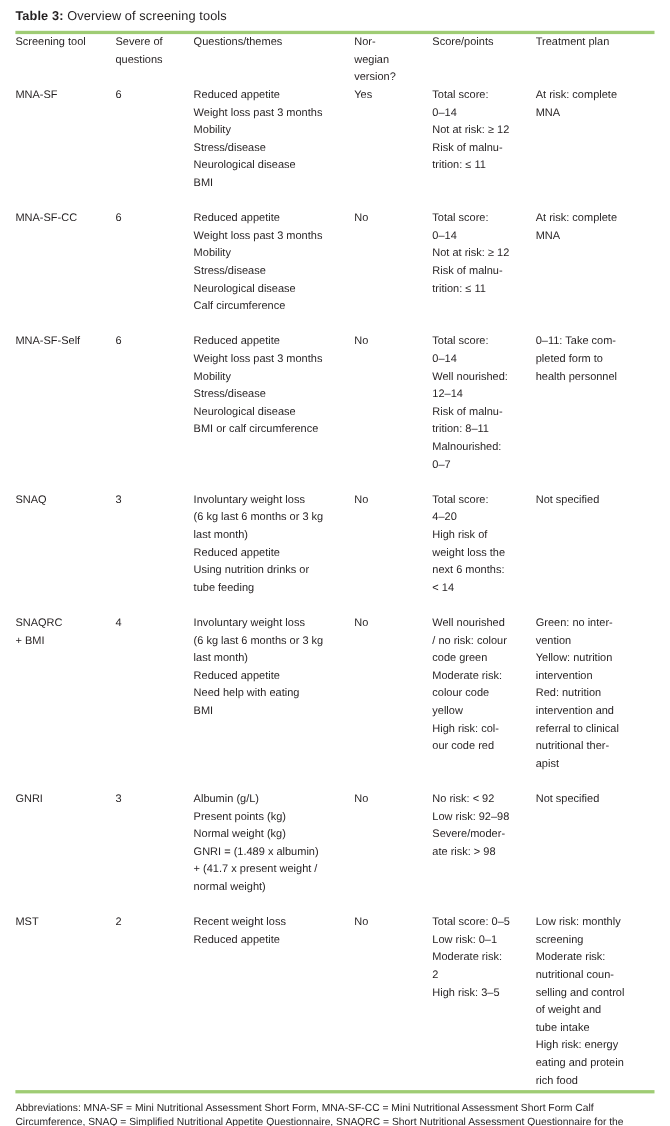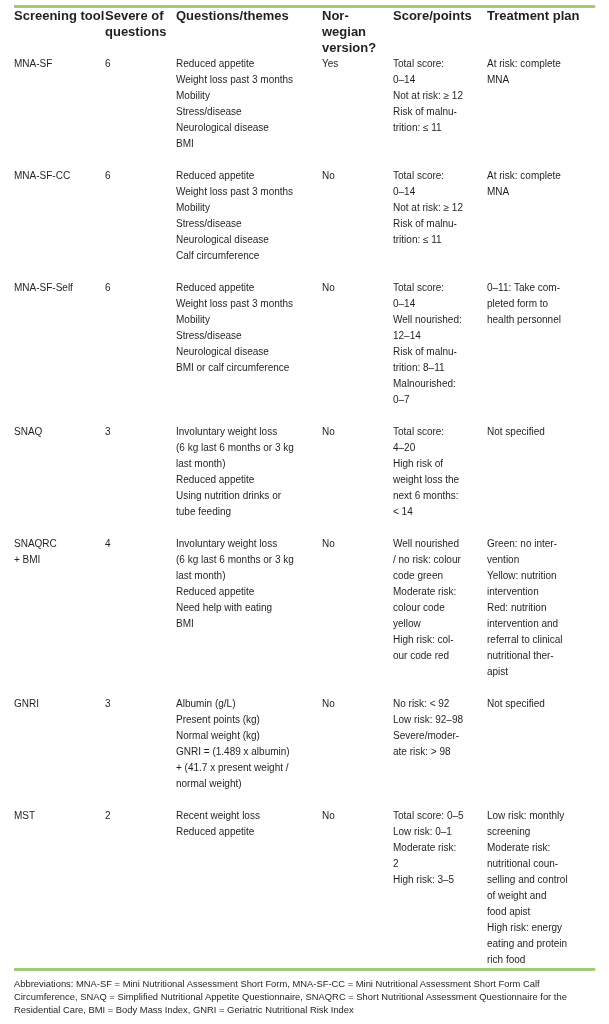--- a/index.html
+++ b/index.html
@@ -42,24 +42,24 @@
   }
   table.tbl {
     width: 581px;
     border-collapse: collapse;
     table-layout: fixed;
     font-size: 10.4px;
     line-height: 16px;
   }
   table.tbl th {
     text-align: left;
-    font-weight: bold;
+    font-weight: normal;
     vertical-align: top;
     padding: 0;
-    font-size: 13px;
+    font-size: 10px;
     line-height: 16px;
     margin-left: 46px;
   }
   table.tbl td {
     text-align: left;
     vertical-align: top;
     padding: 0;
     font-size: 10px;
     line-height: 16px;
   }
@@ -79,20 +79,23 @@
     line-height: 13.2px;
     padding-top: 6px;
     color: #231f20;
   }
 </style>
 </head>
 <body>
 
 <div class="page">
 
+  <div class="table-caption">
+    <span class="caption-number">Table 3:</span><span> Overview of screening tools</span>
+  </div>
 
   <div class="rule"></div>
 
   <table class="tbl">
     <colgroup>
       <col class="col1">
         <col class="col2">
         <col class="col3">
       <col class="col4">
         <col class="col5">
@@ -193,21 +196,21 @@
         </tr>
         <tr class="rowspacer">
           <td colspan="6" style="height: 16px;"></td>
         </tr>
         <tr class="data-row">
           <td><span class="lines"><span>MST</span></span></td>
           <td><span class="lines"><span>2</span></span></td>
           <td class="cell-pad-r"><span class="lines"><span>Recent weight loss</span><span>Reduced appetite</span></span></td>
           <td><span class="lines"><span>No</span></span></td>
           <td class="cell-pad-r"><span class="lines"><span>Total score: 0–5</span><span>Low risk: 0–1</span><span>Moderate risk:</span><span>2</span><span>High risk: 3–5</span></span></td>
-          <td><span class="lines"><span>Low risk: monthly</span><span>screening</span><span>Moderate risk:</span><span>nutritional coun-</span><span>selling and control</span><span>of weight and</span><span>food apist</span><span>High risk: energy</span><span>eating and protein</span><span>rich food</span></span></td>
+          <td><span class="lines"><span>Low risk: monthly</span><span>screening</span><span>Moderate risk:</span><span>nutritional coun-</span><span>selling and control</span><span>of weight and</span><span>tube intake</span><span>High risk: energy</span><span>eating and protein</span><span>rich food</span></span></td>
         </tr>
       </tbody>
   </table>
 
   <div class="rule bottom"></div>
 
   <div class="footnote">Abbreviations: MNA-SF = Mini Nutritional Assessment Short Form, MNA-SF-CC = Mini Nutritional Assessment Short Form Calf Circumference, SNAQ = Simplified Nutritional Appetite Questionnaire, SNAQRC = Short Nutritional Assessment Questionnaire for the Residential Care, BMI = Body Mass Index, GNRI = Geriatric Nutritional Risk Index</div>
 
 </div>
 

